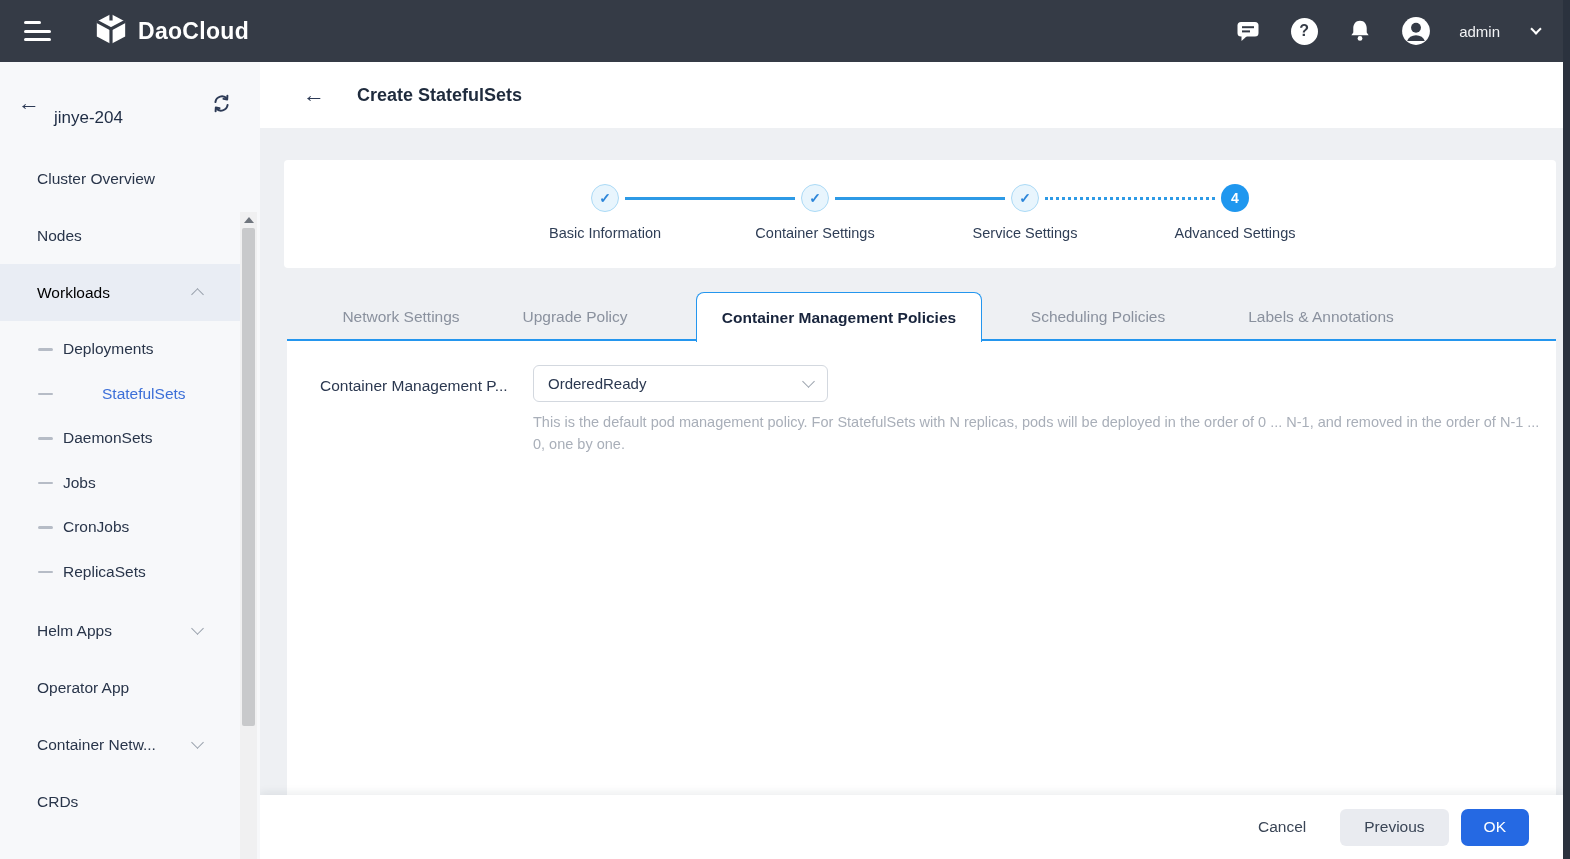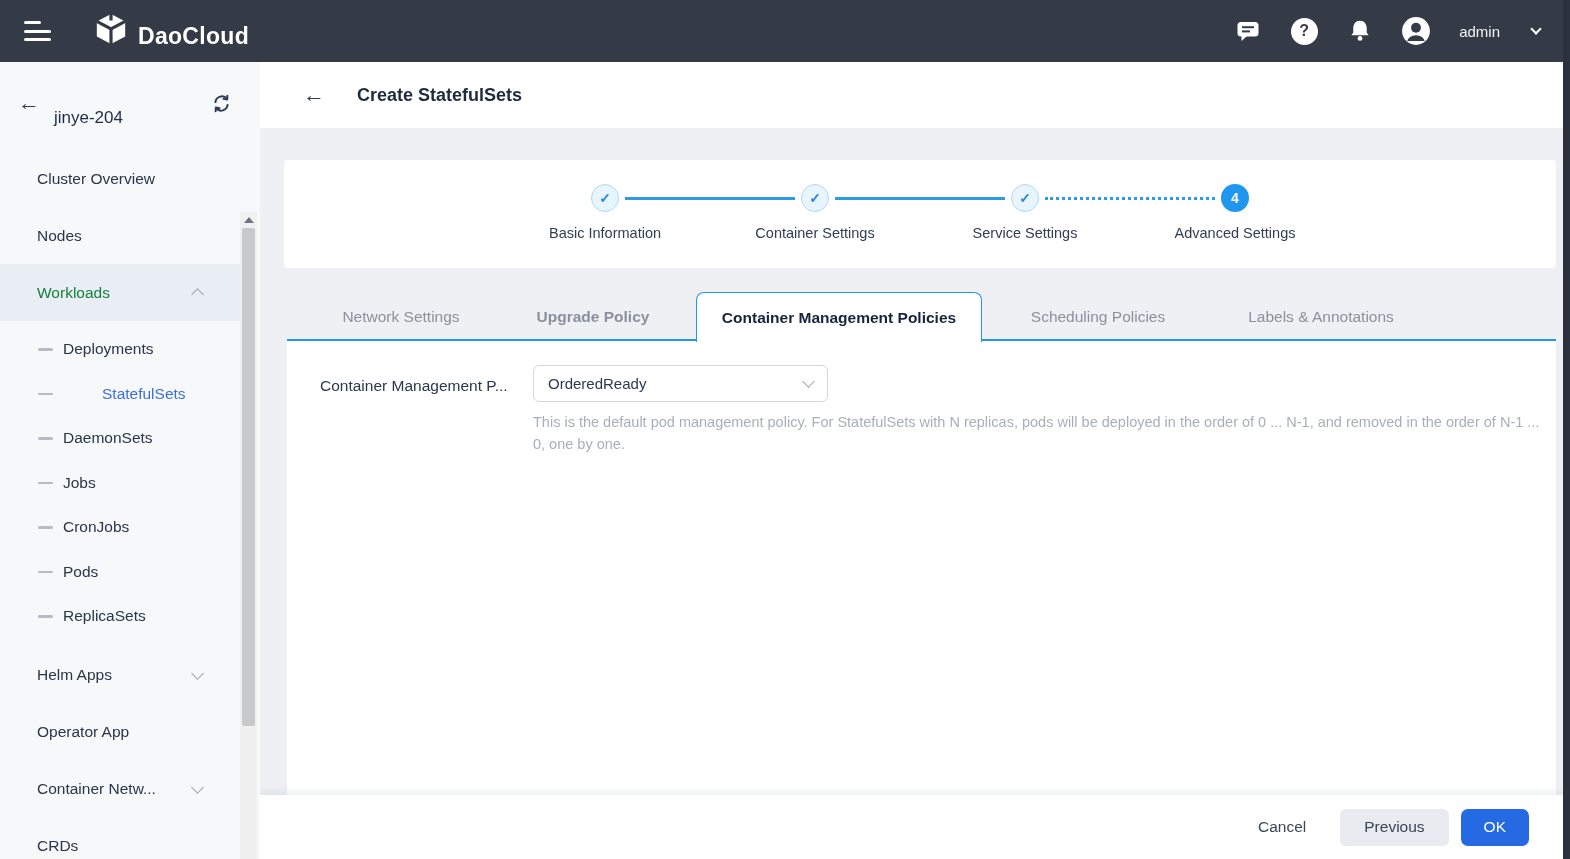--- a/index.html
+++ b/index.html
@@ -6,21 +6,21 @@
   html,body { width:1570px; height:859px; overflow:hidden; }
   body { font-family:"Liberation Sans", sans-serif; position:relative; background:#eef0f3; }
 
   
   .topbar { position:absolute; left:0; top:0; width:1570px; height:62px; background:#353b46;
             display:flex; align-items:center; z-index:30; }
   .hamburger { width:28px; height:20px; margin-left:24px; display:flex; flex-direction:column;
                justify-content:space-between; cursor:pointer; }
   .hamburger .bar { height:3px; background:#fff; border-radius:2px; width:27px; }
   .hamburger .bar.short { width:17px; }
-  .brand { display:flex; align-items:flex-end; margin-left:42px; gap:10px; }
+  .brand { display:flex; align-items:center; margin-left:42px; gap:10px; }
   .brand-name { color:#fff; font-size:23px; font-weight:700; letter-spacing:.3px; }
   .topbar-right { margin-left:auto; display:flex; align-items:center; gap:26px; padding-right:30px; }
   .tb-icon { width:30px; height:30px; display:flex; align-items:center; justify-content:center; cursor:pointer; }
   .help-circle { width:27px; height:27px; border-radius:50%; background:#fff; color:#353b46;
                  font-weight:700; font-size:16px; display:flex; align-items:center; justify-content:center; }
   .user-label { color:#f2f3f5; font-size:15px; font-weight:500; margin-left:2px; }
   .chev { display:inline-block; width:8px; height:8px; border-right:2px solid #fff; border-bottom:2px solid #fff;
           transform:rotate(45deg); margin-left:6px; margin-top:-4px; }
 
   
@@ -28,21 +28,21 @@
 
   
   .sidebar { position:absolute; left:0; top:62px; width:260px; height:797px; background:#f7f8fa; z-index:20; }
   .sb-header { position:relative; height:88px; }
   .sb-back { position:absolute; left:18px; top:30px; font-size:22px; color:#2c3a55; cursor:pointer; line-height:1; }
   .sb-cluster { position:absolute; left:54px; top:46px; font-size:17px; color:#1e2c44; font-weight:500; }
   .sb-switch { position:absolute; right:28px; top:31px; cursor:pointer; }
   .sb-menu { position:absolute; left:0; top:88px; width:240px; bottom:0; overflow:hidden; }
   .sb-item { height:57px; display:flex; align-items:center; padding-left:37px; font-size:15.5px;
              color:#29354a; cursor:pointer; position:relative; }
-  .sb-item.group-open { background:#e9edf4; color:#15803d; }
+  .sb-item.group-open { background:#e9edf4; color:#000000; }
   .sb-sub { padding:6px 0 8px 0; }
   .sb-subitem { height:44.5px; display:flex; align-items:center; padding-left:38px; font-size:15.5px;
                 color:#29354a; cursor:pointer; }
   .sb-subitem .dash { width:15px; height:2.5px; background:#b6bcc6; border-radius:2px; margin-right:10px; }
   .sb-subitem.selected { color:#3c6fd8;gap:39px; }
   .sb-chev { position:absolute; right:38px; width:9px; height:9px; border-right:1.8px solid #98a0ab;
              border-bottom:1.8px solid #98a0ab; }
   .sb-chev.up { transform:rotate(-135deg); margin-top:4px; }
   .sb-chev.down { transform:rotate(45deg); margin-top:-4px; }
 
@@ -199,24 +199,20 @@
       <div class="sb-subitem">
         <span class="dash"></span>
         <span>Jobs</span>
       </div>
       <div class="sb-subitem">
         <span class="dash"></span>
         <span>CronJobs</span>
       </div>
       <div class="sb-subitem">
         <span class="dash"></span>
-        <span>Pods</span>
-      </div>
-      <div class="sb-subitem">
-        <span class="dash"></span>
         <span>ReplicaSets</span>
       </div>
     </div>
     <div class="sb-item">
       <span>Helm Apps</span>
       <span class="sb-chev down"></span>
     </div>
     <div class="sb-item">
       <span>Operator App</span>
     </div>
@@ -264,21 +260,21 @@
       <div class="step-line" style="left:335px; width:170px;"></div>
       <div class="step-line dotted" style="left:545px; width:170px;"></div>
     </div>
   </div>
 
   <div class="tab-underline"></div>
   <div class="tab-row">
     <div class="tab" style="left:114px;text-align:right;">
       <span>Network Settings</span>
     </div>
-    <div class="tab" style="left:306px;font-weight:bold;">
+    <div class="tab" style="left:288px;">
       <span>Upgrade Policy</span>
     </div>
     <div class="tab-active">
       <span>Container Management Policies</span>
     </div>
     <div class="tab" style="left:811px;">
       <span>Scheduling Policies</span>
     </div>
     <div class="tab" style="left:1034px;">
       <span>Labels &amp; Annotations</span>

